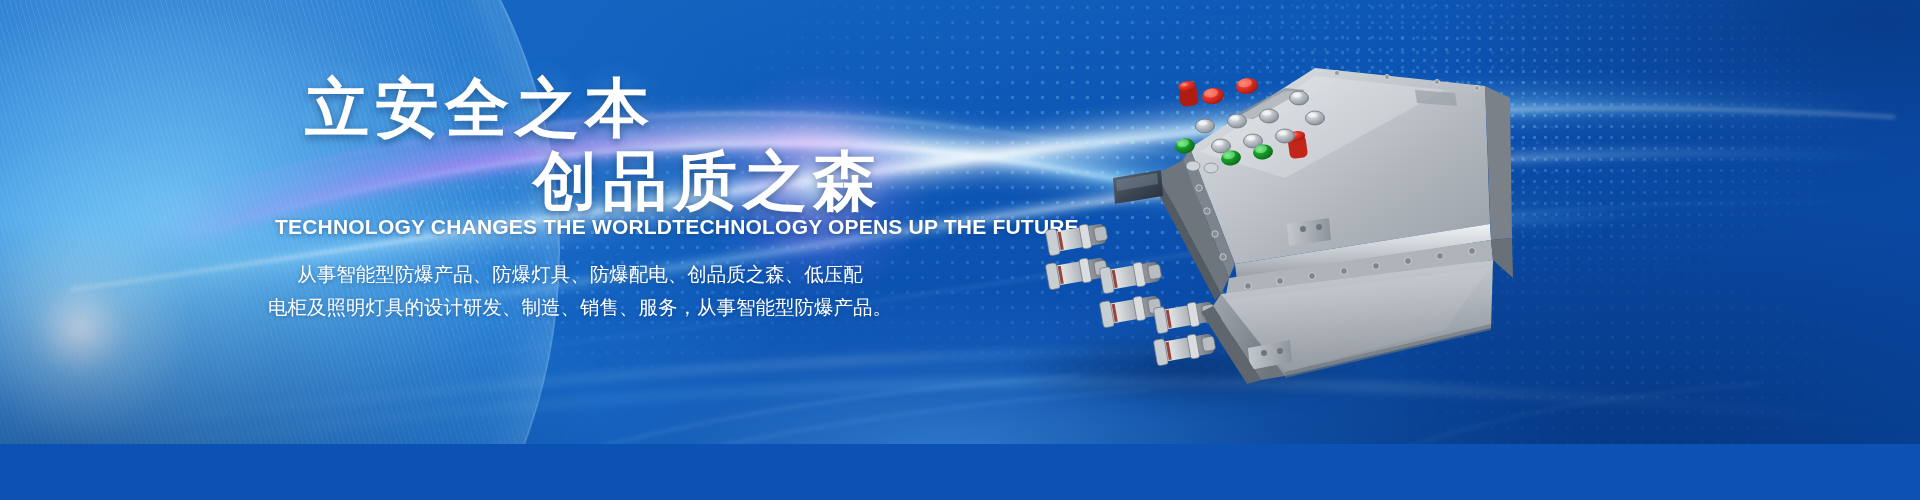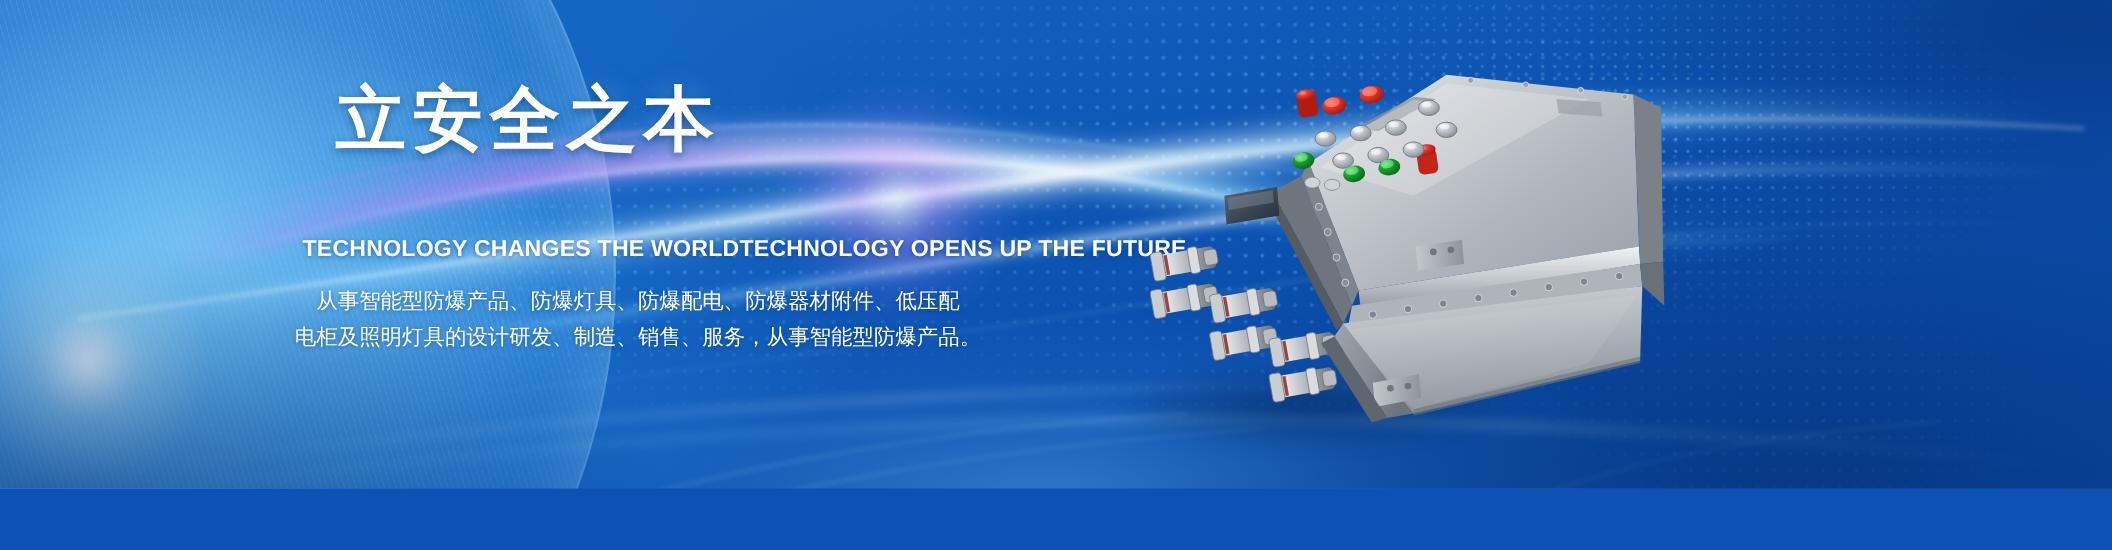--- a/index.html
+++ b/index.html
@@ -236,23 +236,24 @@
       </g>
     </svg>
   </div>
 
   <div class="glowdot"></div>
   <div class="bottomglow"></div>
   <div class="vignette"></div>
 
   <div class="copy">
     <div class="headline1">立安全之本</div>
+    <div class="headline2">创品质之森</div>
     <div class="tagline">TECHNOLOGY CHANGES THE WORLDTECHNOLOGY OPENS UP THE FUTURE</div>
     <div class="desc">
-      <span class="desc-line">从事智能型防爆产品、防爆灯具、防爆配电、防爆器材附件、低压配</span>
+      <span class="desc-line">从事智能型防爆产品、防爆灯具、防爆配电、创品质之森、低压配</span>
       <span class="desc-line">电柜及照明灯具的设计研发、制造、销售、服务，从事智能型防爆产品。</span>
     </div>
   </div>
 
   <div class="prod-shadow"></div>
   <div class="product">
     <svg viewBox="0 0 530 360" aria-hidden="true">
       <defs>
         <linearGradient id="topface" x1="0" y1="0" x2="1" y2="1">
           <stop offset="0%" stop-color="#e7eaec"></stop>

